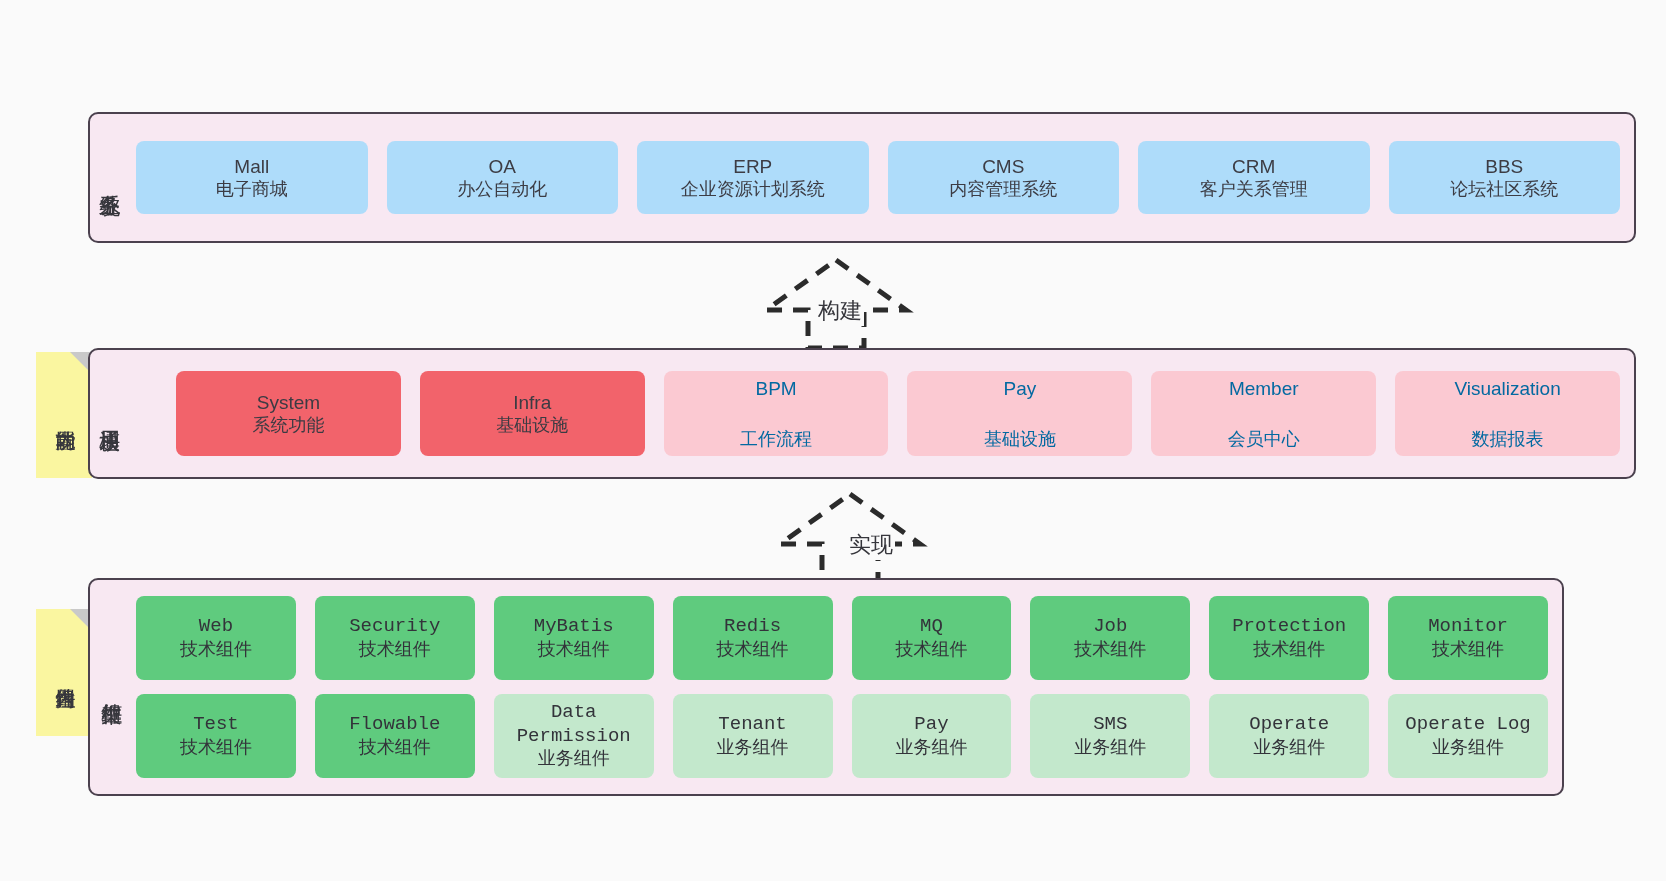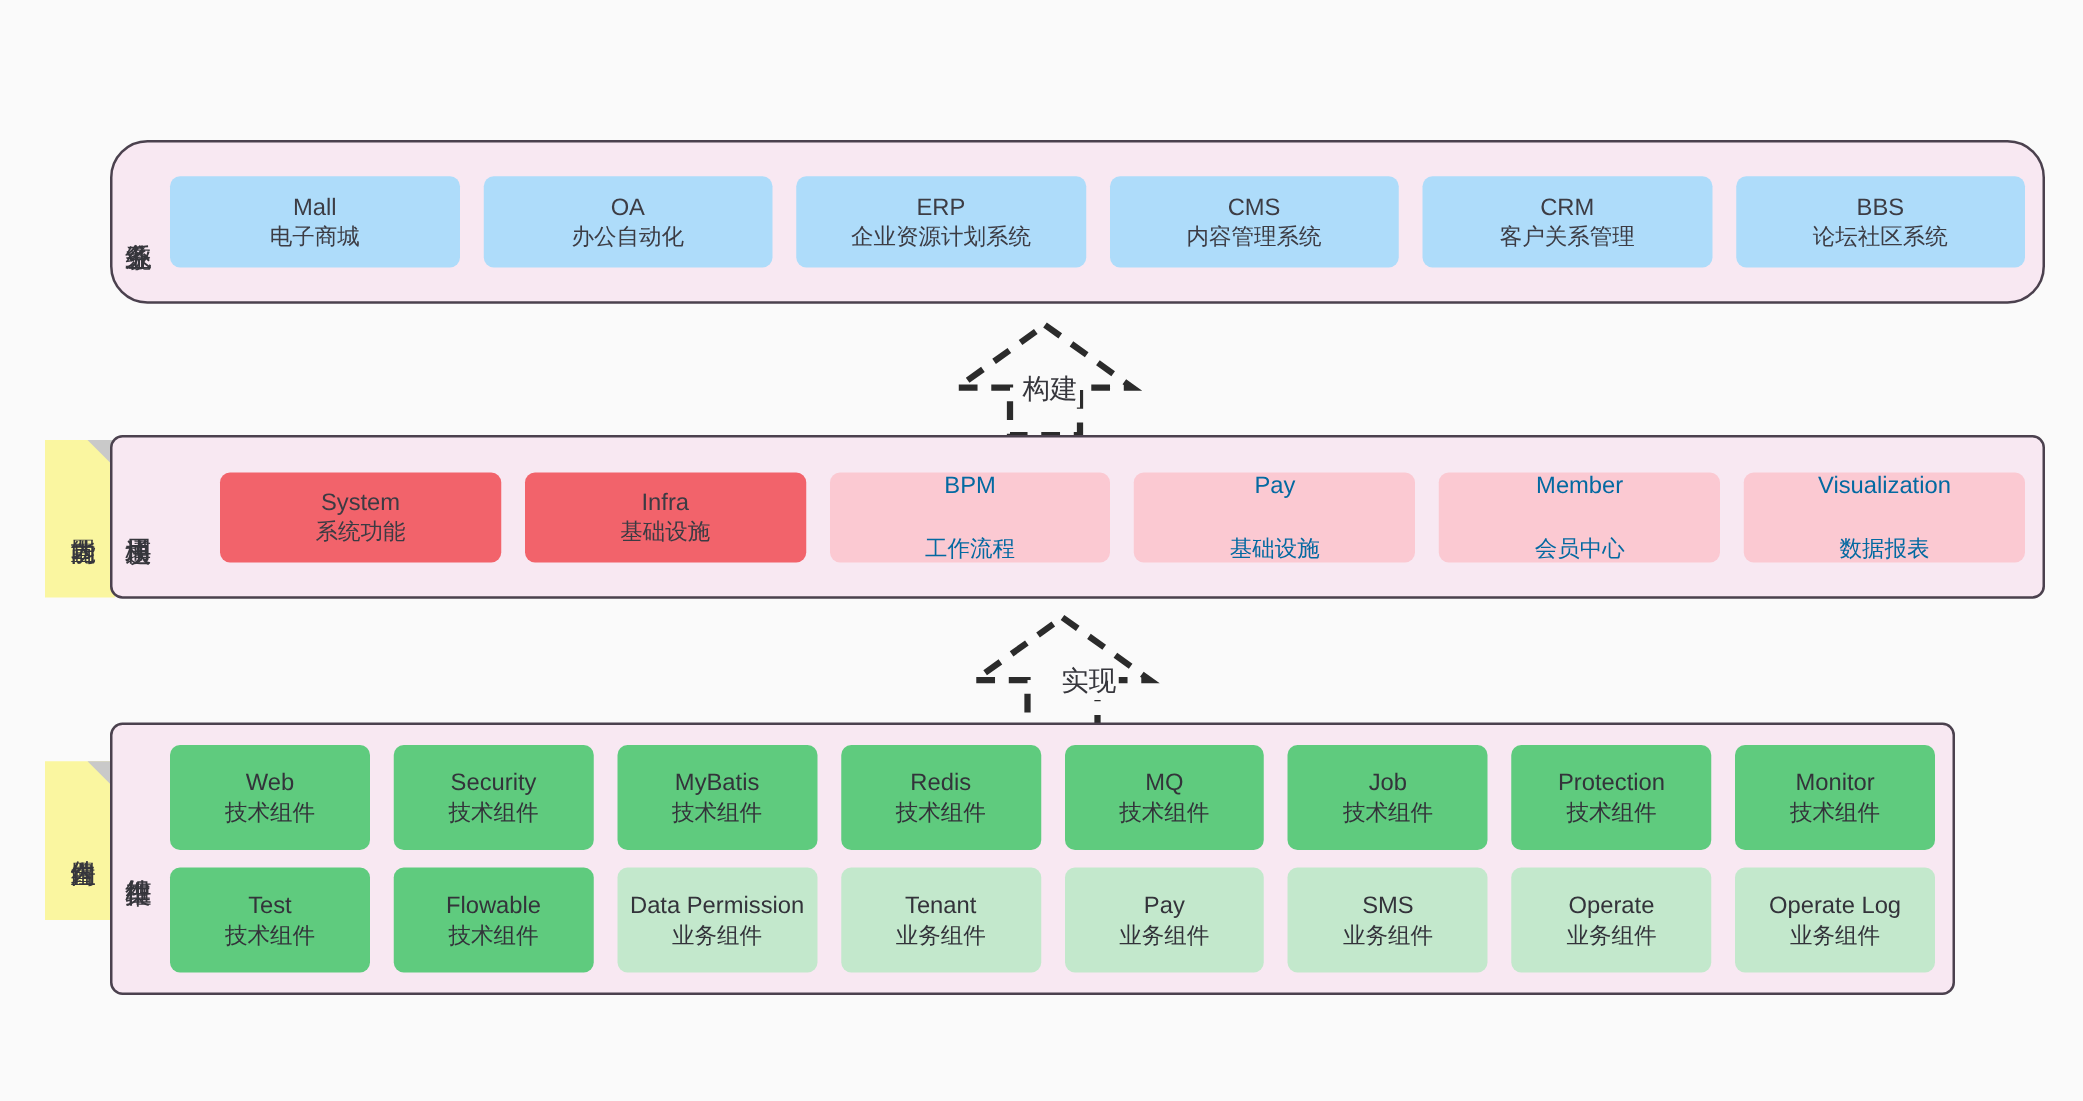--- a/index.html
+++ b/index.html
@@ -64,32 +64,32 @@
     text-align:center;
     line-height:1.24;
     padding:4px 6px;
     box-sizing:border-box;
     user-select:none;
   }
   .card .t1{font-size:19px;}
   .card .t2{font-size:18px;}
 
   
-  #layer-business{left:88px;top:112px;width:1548px;height:131px;border-radius:30px;}
+  #layer-business{left:88px;top:112px;width:1548px;height:131px;}
   #layer-business .row{height:73px;}
   .card.blue{background:#AEDCFA;color:#3C3C44;}
 
   
   #layer-modules{left:88px;top:348px;width:1548px;height:131px;}
-  #layer-modules .row{height:72px;padding-left:40px;}
+  #layer-modules .row{height:85px;padding-left:40px;}
   .card.red{background:#F2636B;color:#3B3B43;}
   .card.pink{background:#FBC9D2;color:#0369a1;gap:27px;}
 
   
-  #layer-framework{left:88px;top:578px;width:1476px;height:218px;}
+  #layer-framework{left:88px;top:578px;width:1476px;height:218px;font-family:Liberation Mono, monospace;}
   #layer-framework .row{height:84px;}
   .card.green{background:#5FCB7E;color:#33333A;}
   .card.lightgreen{background:#C3E8CC;color:#33333A;}
 
   
   .sticky{
     position:absolute;
     background:#FAF6A0;
     z-index:1;
     display:flex;

